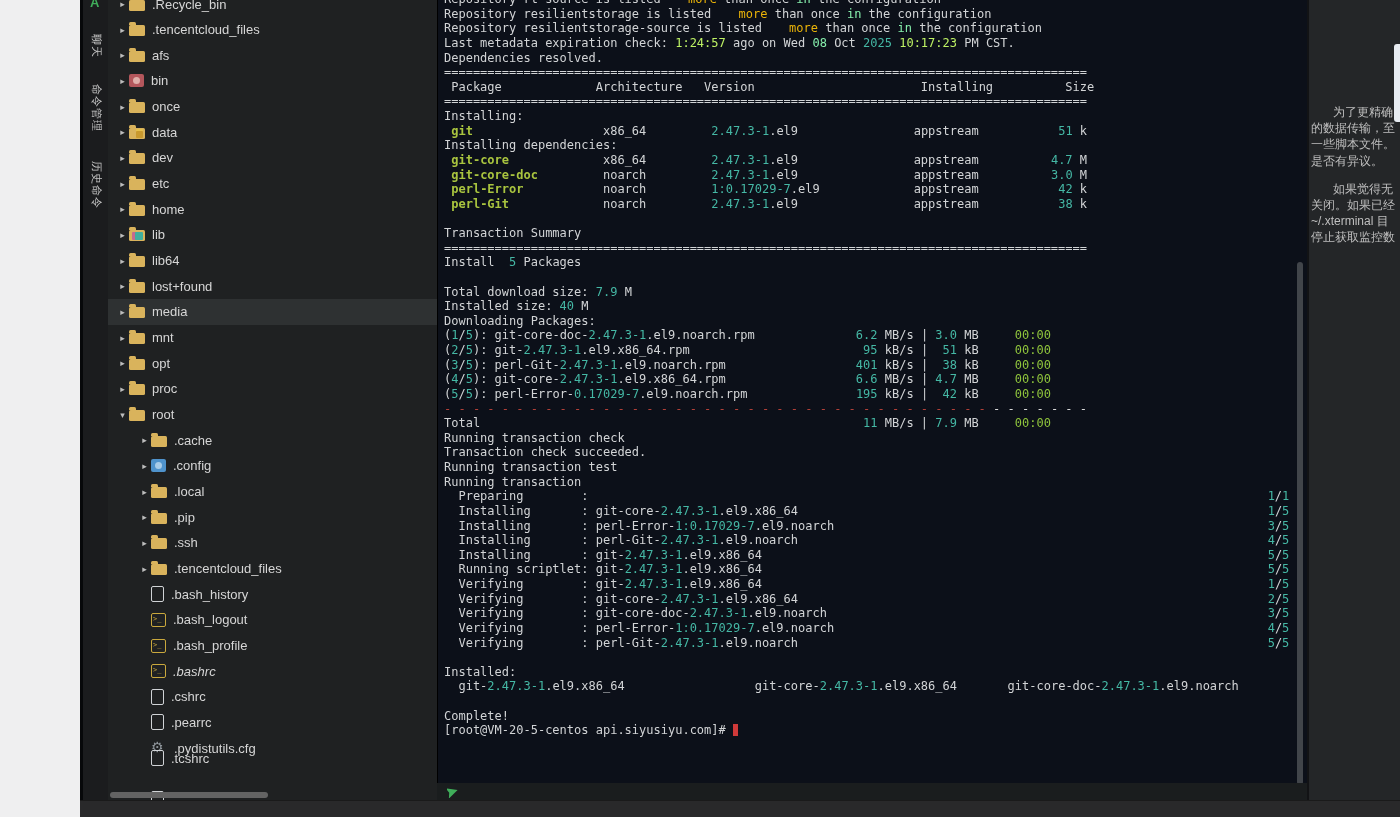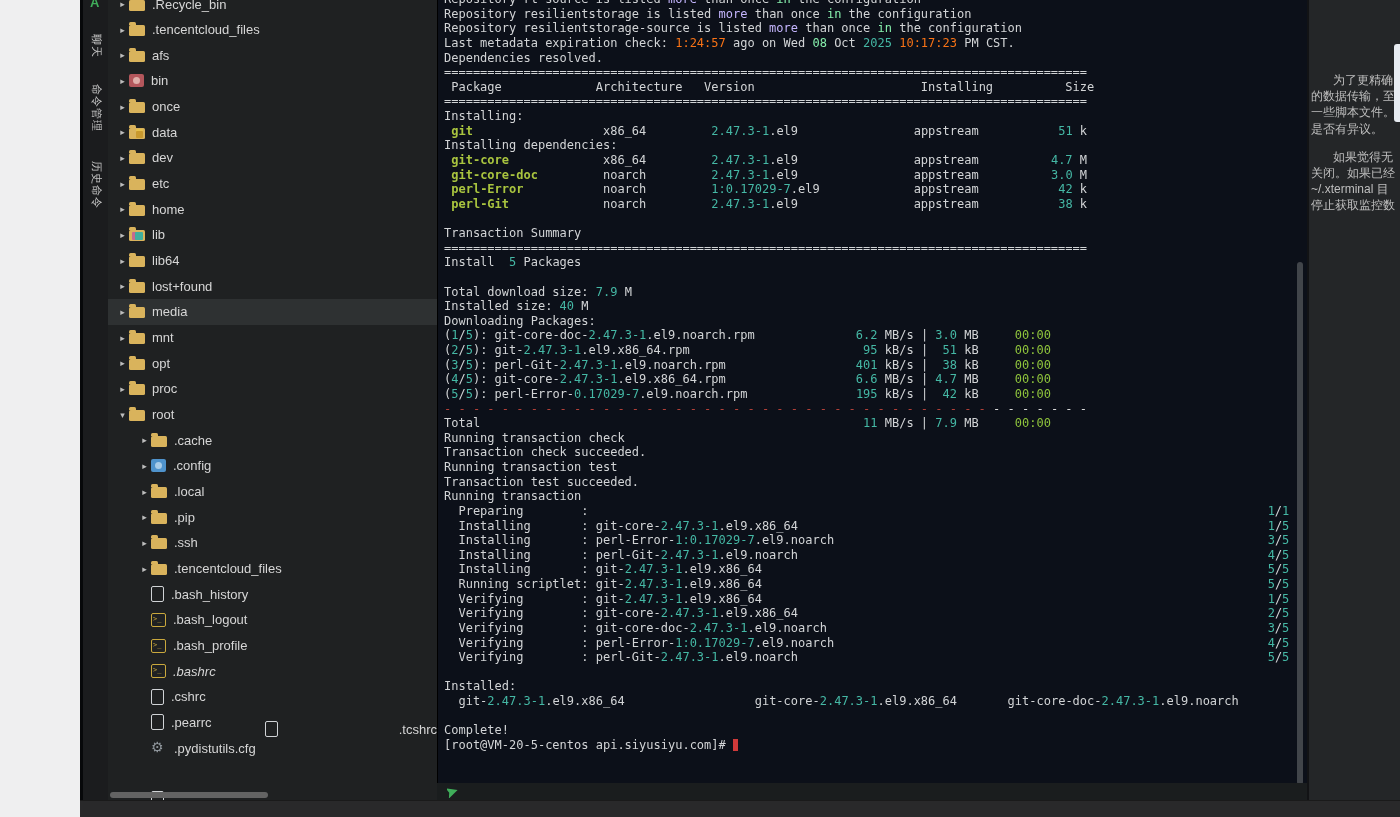--- a/index.html
+++ b/index.html
@@ -37,23 +37,23 @@
 
   #side-hscroll{left:110px;top:792px;width:158px;height:6px;background:#636363;border-radius:3px;}
 
   
   #terminal{left:437px;top:0;width:870px;height:783px;background:#0c1019;overflow:hidden;border-left:1px solid #000;}
   #term-lines{position:absolute;left:6px;top:-8px;font-family:"DejaVu Sans Mono",monospace;font-size:12px;line-height:14.64px;}
   .tline{height:14.64px;white-space:pre;}
   .c-d{color:#d2d4d6;}
   .c-t{color:#45b8a5;}
   .c-y{color:#a9c43f;font-weight:bold;}
-  .c-g{color:#f97316;}
+  .c-g{color:#bef264;}
   .c-lg{color:#8fc43c;}
-  .c-b{color:#c4b5fd;}
+  .c-b{color:#eab308;margin-left:20px;}
   .c-r{color:#86efac;}
   .c-dr{color:#b04038;}
   .c-dw{color:#d8d8d8;}
   .cursor{display:inline-block;width:5px;height:12px;background:#d03a3a;vertical-align:-2px;}
 
   #term-vscroll{left:1297px;top:262px;width:6px;height:523px;background:#41454a;border-radius:3px;}
 
   
   #term-footer{left:437px;top:783px;width:870px;height:17px;background:#1a1d1e;}
   #send-icon{position:absolute;left:10px;top:3px;}
@@ -224,21 +224,21 @@
     <div class="trow" style="top: 709.48px; padding-left: 30px;">
       <span class="chev"></span>
       <span class="ic ic-file"></span>
       <span class="tlabel">.pearrc</span>
     </div>
     <div class="trow" style="top: 735.14px; padding-left: 30px;">
       <span class="chev"></span>
       <span class="ic ic-gear"></span>
       <span class="tlabel">.pydistutils.cfg</span>
     </div>
-    <div class="trow" style="top: 716px; padding-left: 30px; justify-content: space-between;">
+    <div class="trow" style="top: 745px; padding-left: 30px;">
       <span class="chev"></span>
       <span class="ic ic-file"></span>
       <span class="tlabel">.tcshrc</span>
     </div>
     <div class="trow" style="top: 786.46px; padding-left: 30px;">
       <span class="chev"></span>
       <span class="ic ic-file"></span>
       <span class="tlabel"></span>
     </div>
   </div>
@@ -272,21 +272,20 @@
       <div class="tline"><span class="c-d">(</span><span class="c-t">1</span><span class="c-d">/</span><span class="c-t">5</span><span class="c-d">): git-core-doc-</span><span class="c-t">2.47.3-1</span><span class="c-d">.el9.noarch.rpm</span><span class="c-d">              </span><span class="c-t">6.2</span><span class="c-d"> MB/s | </span><span class="c-t">3.0</span><span class="c-d"> MB</span><span class="c-d">     </span><span class="c-lg">00:00</span></div>
       <div class="tline"><span class="c-d">(</span><span class="c-t">2</span><span class="c-d">/</span><span class="c-t">5</span><span class="c-d">): git-</span><span class="c-t">2.47.3-1</span><span class="c-d">.el9.x86_64.rpm</span><span class="c-d">                        </span><span class="c-t">95</span><span class="c-d"> kB/s |  </span><span class="c-t">51</span><span class="c-d"> kB</span><span class="c-d">     </span><span class="c-lg">00:00</span></div>
       <div class="tline"><span class="c-d">(</span><span class="c-t">3</span><span class="c-d">/</span><span class="c-t">5</span><span class="c-d">): perl-Git-</span><span class="c-t">2.47.3-1</span><span class="c-d">.el9.noarch.rpm</span><span class="c-d">                  </span><span class="c-t">401</span><span class="c-d"> kB/s |  </span><span class="c-t">38</span><span class="c-d"> kB</span><span class="c-d">     </span><span class="c-lg">00:00</span></div>
       <div class="tline"><span class="c-d">(</span><span class="c-t">4</span><span class="c-d">/</span><span class="c-t">5</span><span class="c-d">): git-core-</span><span class="c-t">2.47.3-1</span><span class="c-d">.el9.x86_64.rpm</span><span class="c-d">                  </span><span class="c-t">6.6</span><span class="c-d"> MB/s | </span><span class="c-t">4.7</span><span class="c-d"> MB</span><span class="c-d">     </span><span class="c-lg">00:00</span></div>
       <div class="tline"><span class="c-d">(</span><span class="c-t">5</span><span class="c-d">/</span><span class="c-t">5</span><span class="c-d">): perl-Error-</span><span class="c-t">0.17029-7</span><span class="c-d">.el9.noarch.rpm</span><span class="c-d">               </span><span class="c-t">195</span><span class="c-d"> kB/s |  </span><span class="c-t">42</span><span class="c-d"> kB</span><span class="c-d">     </span><span class="c-lg">00:00</span></div>
       <div class="tline"><span class="c-dr">- - - - - - - - - - - - - - - - - - - - - - - - - - - - - - - - - - - - - - </span><span class="c-dw">- - - - - - </span><span class="c-dw">-</span></div>
       <div class="tline"><span class="c-d">Total</span><span class="c-d">                                                     </span><span class="c-t">11</span><span class="c-d"> MB/s | </span><span class="c-t">7.9</span><span class="c-d"> MB</span><span class="c-d">     </span><span class="c-lg">00:00</span></div>
       <div class="tline"><span class="c-d">Running transaction check</span></div>
       <div class="tline"><span class="c-d">Transaction check succeeded.</span></div>
       <div class="tline"><span class="c-d">Running transaction test</span></div>
-      <div class="tline"><span class="c-d">Transaction test succeeded.</span></div>
       <div class="tline"><span class="c-d">Running transaction</span></div>
       <div class="tline"><span class="c-d">  Preparing        :</span><span class="c-d">                                                                                              </span><span class="c-t">1</span><span class="c-d">/</span><span class="c-t">1</span></div>
       <div class="tline"><span class="c-d">  Installing       : git-core-</span><span class="c-t">2.47.3-1</span><span class="c-d">.el9.x86_64</span><span class="c-d">                                                                 </span><span class="c-t">1</span><span class="c-d">/</span><span class="c-t">5</span></div>
       <div class="tline"><span class="c-d">  Installing       : perl-Error-</span><span class="c-t">1:0.17029-7</span><span class="c-d">.el9.noarch</span><span class="c-d">                                                            </span><span class="c-t">3</span><span class="c-d">/</span><span class="c-t">5</span></div>
       <div class="tline"><span class="c-d">  Installing       : perl-Git-</span><span class="c-t">2.47.3-1</span><span class="c-d">.el9.noarch</span><span class="c-d">                                                                 </span><span class="c-t">4</span><span class="c-d">/</span><span class="c-t">5</span></div>
       <div class="tline"><span class="c-d">  Installing       : git-</span><span class="c-t">2.47.3-1</span><span class="c-d">.el9.x86_64</span><span class="c-d">                                                                      </span><span class="c-t">5</span><span class="c-d">/</span><span class="c-t">5</span></div>
       <div class="tline"><span class="c-d">  Running scriptlet: git-</span><span class="c-t">2.47.3-1</span><span class="c-d">.el9.x86_64</span><span class="c-d">                                                                      </span><span class="c-t">5</span><span class="c-d">/</span><span class="c-t">5</span></div>
       <div class="tline"><span class="c-d">  Verifying        : git-</span><span class="c-t">2.47.3-1</span><span class="c-d">.el9.x86_64</span><span class="c-d">                                                                      </span><span class="c-t">1</span><span class="c-d">/</span><span class="c-t">5</span></div>
       <div class="tline"><span class="c-d">  Verifying        : git-core-</span><span class="c-t">2.47.3-1</span><span class="c-d">.el9.x86_64</span><span class="c-d">                                                                 </span><span class="c-t">2</span><span class="c-d">/</span><span class="c-t">5</span></div>
       <div class="tline"><span class="c-d">  Verifying        : git-core-doc-</span><span class="c-t">2.47.3-1</span><span class="c-d">.el9.noarch</span><span class="c-d">                                                             </span><span class="c-t">3</span><span class="c-d">/</span><span class="c-t">5</span></div>
@@ -302,21 +301,21 @@
 </div>
 <div id="term-vscroll" class="abs"></div>
 
 <div id="term-footer" class="abs">
   <svg id="send-icon" width="12" height="12" viewBox="0 0 12 12">
     <path d="M0,11 L11,5.5 L0,0 L2.2,5.5 Z" fill="#3fae5a" transform="rotate(-18 6 6)"></path>
   </svg>
 </div>
 
 <div id="right-panel" class="abs">
-    <div style="padding-top: 72px;">
+    <div style="padding-top: 104px;">
       <div class="rp-line indent">为了更精确</div>
       <div class="rp-line">的数据传输，至</div>
       <div class="rp-line">一些脚本文件。</div>
       <div class="rp-line">是否有异议。</div>
       <div class="rp-gap"></div>
       <div class="rp-line indent">如果觉得无</div>
       <div class="rp-line">关闭。如果已经</div>
       <div class="rp-line">~/.xterminal 目</div>
       <div class="rp-line">停止获取监控数</div>
     </div>

